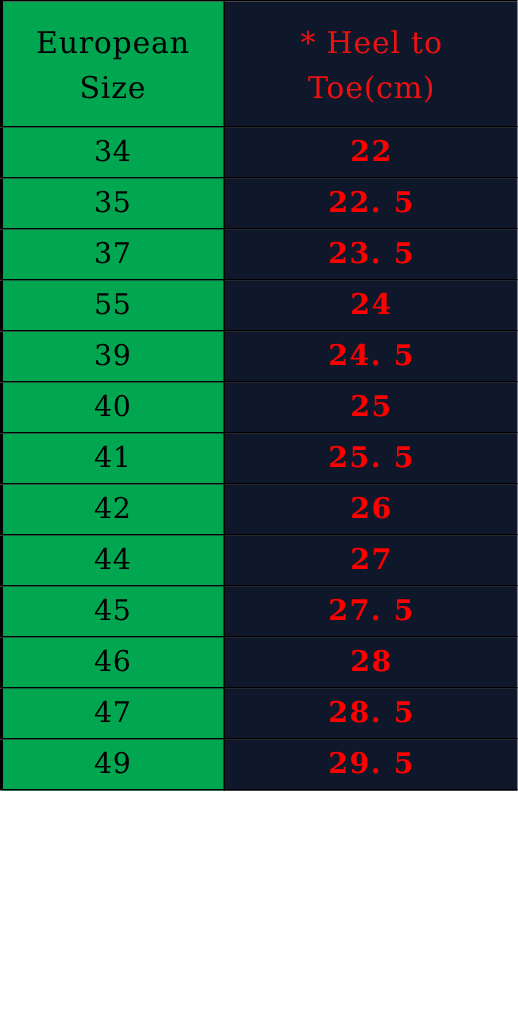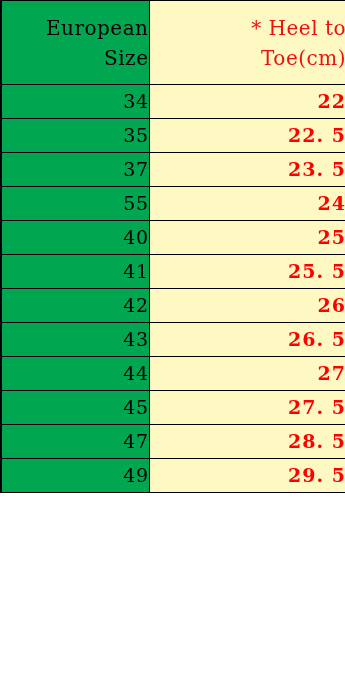--- a/index.html
+++ b/index.html
@@ -31,39 +31,39 @@
   }
 
   .chart-table col.col-size  { width: 148px; }
   .chart-table col.col-value { width: 197px; }
 
   
   .chart-table th,
   .chart-table td {
     margin: 16px;
     padding: 0;
-    text-align: right;
+    text-align: center;
     vertical-align: middle;
     border-top: 1.5px solid #000000;
     border-bottom: 1.5px solid #000000;
     font-weight: normal;
     letter-spacing: 0.5px;
   }
 
   
   .cell-size {
     background: #00a650;
     color: #000000;
     border-left: 2px solid #000000;
     border-right: 1.5px solid #000000;
   }
 
   
   .cell-value {
-    background: #fef9c3;
+    background: #0f172a;
     color: #ff0000;
     border-left: 1.5px solid #000000;
     border-right: none;
   }
 
   
   .header-row th {
     height: 83px;
     font-size: 20px;
     line-height: 30px;
@@ -134,42 +134,46 @@
         </tr>
         <tr class="data-row">
           <td class="cell-size">37</td>
           <td class="cell-value">23. 5</td>
         </tr>
         <tr class="data-row">
           <td class="cell-size">55</td>
           <td class="cell-value">24</td>
         </tr>
         <tr class="data-row">
+          <td class="cell-size">39</td>
+          <td class="cell-value">24. 5</td>
+        </tr>
+        <tr class="data-row">
           <td class="cell-size">40</td>
           <td class="cell-value">25</td>
         </tr>
         <tr class="data-row">
           <td class="cell-size">41</td>
           <td class="cell-value">25. 5</td>
         </tr>
         <tr class="data-row">
           <td class="cell-size">42</td>
           <td class="cell-value">26</td>
         </tr>
         <tr class="data-row">
-          <td class="cell-size">43</td>
-          <td class="cell-value">26. 5</td>
-        </tr>
-        <tr class="data-row">
           <td class="cell-size">44</td>
           <td class="cell-value">27</td>
         </tr>
         <tr class="data-row">
           <td class="cell-size">45</td>
           <td class="cell-value">27. 5</td>
+        </tr>
+        <tr class="data-row">
+          <td class="cell-size">46</td>
+          <td class="cell-value">28</td>
         </tr>
         <tr class="data-row">
           <td class="cell-size">47</td>
           <td class="cell-value">28. 5</td>
         </tr>
         <tr class="data-row">
           <td class="cell-size">49</td>
           <td class="cell-value">29. 5</td>
         </tr>
       </tbody>

